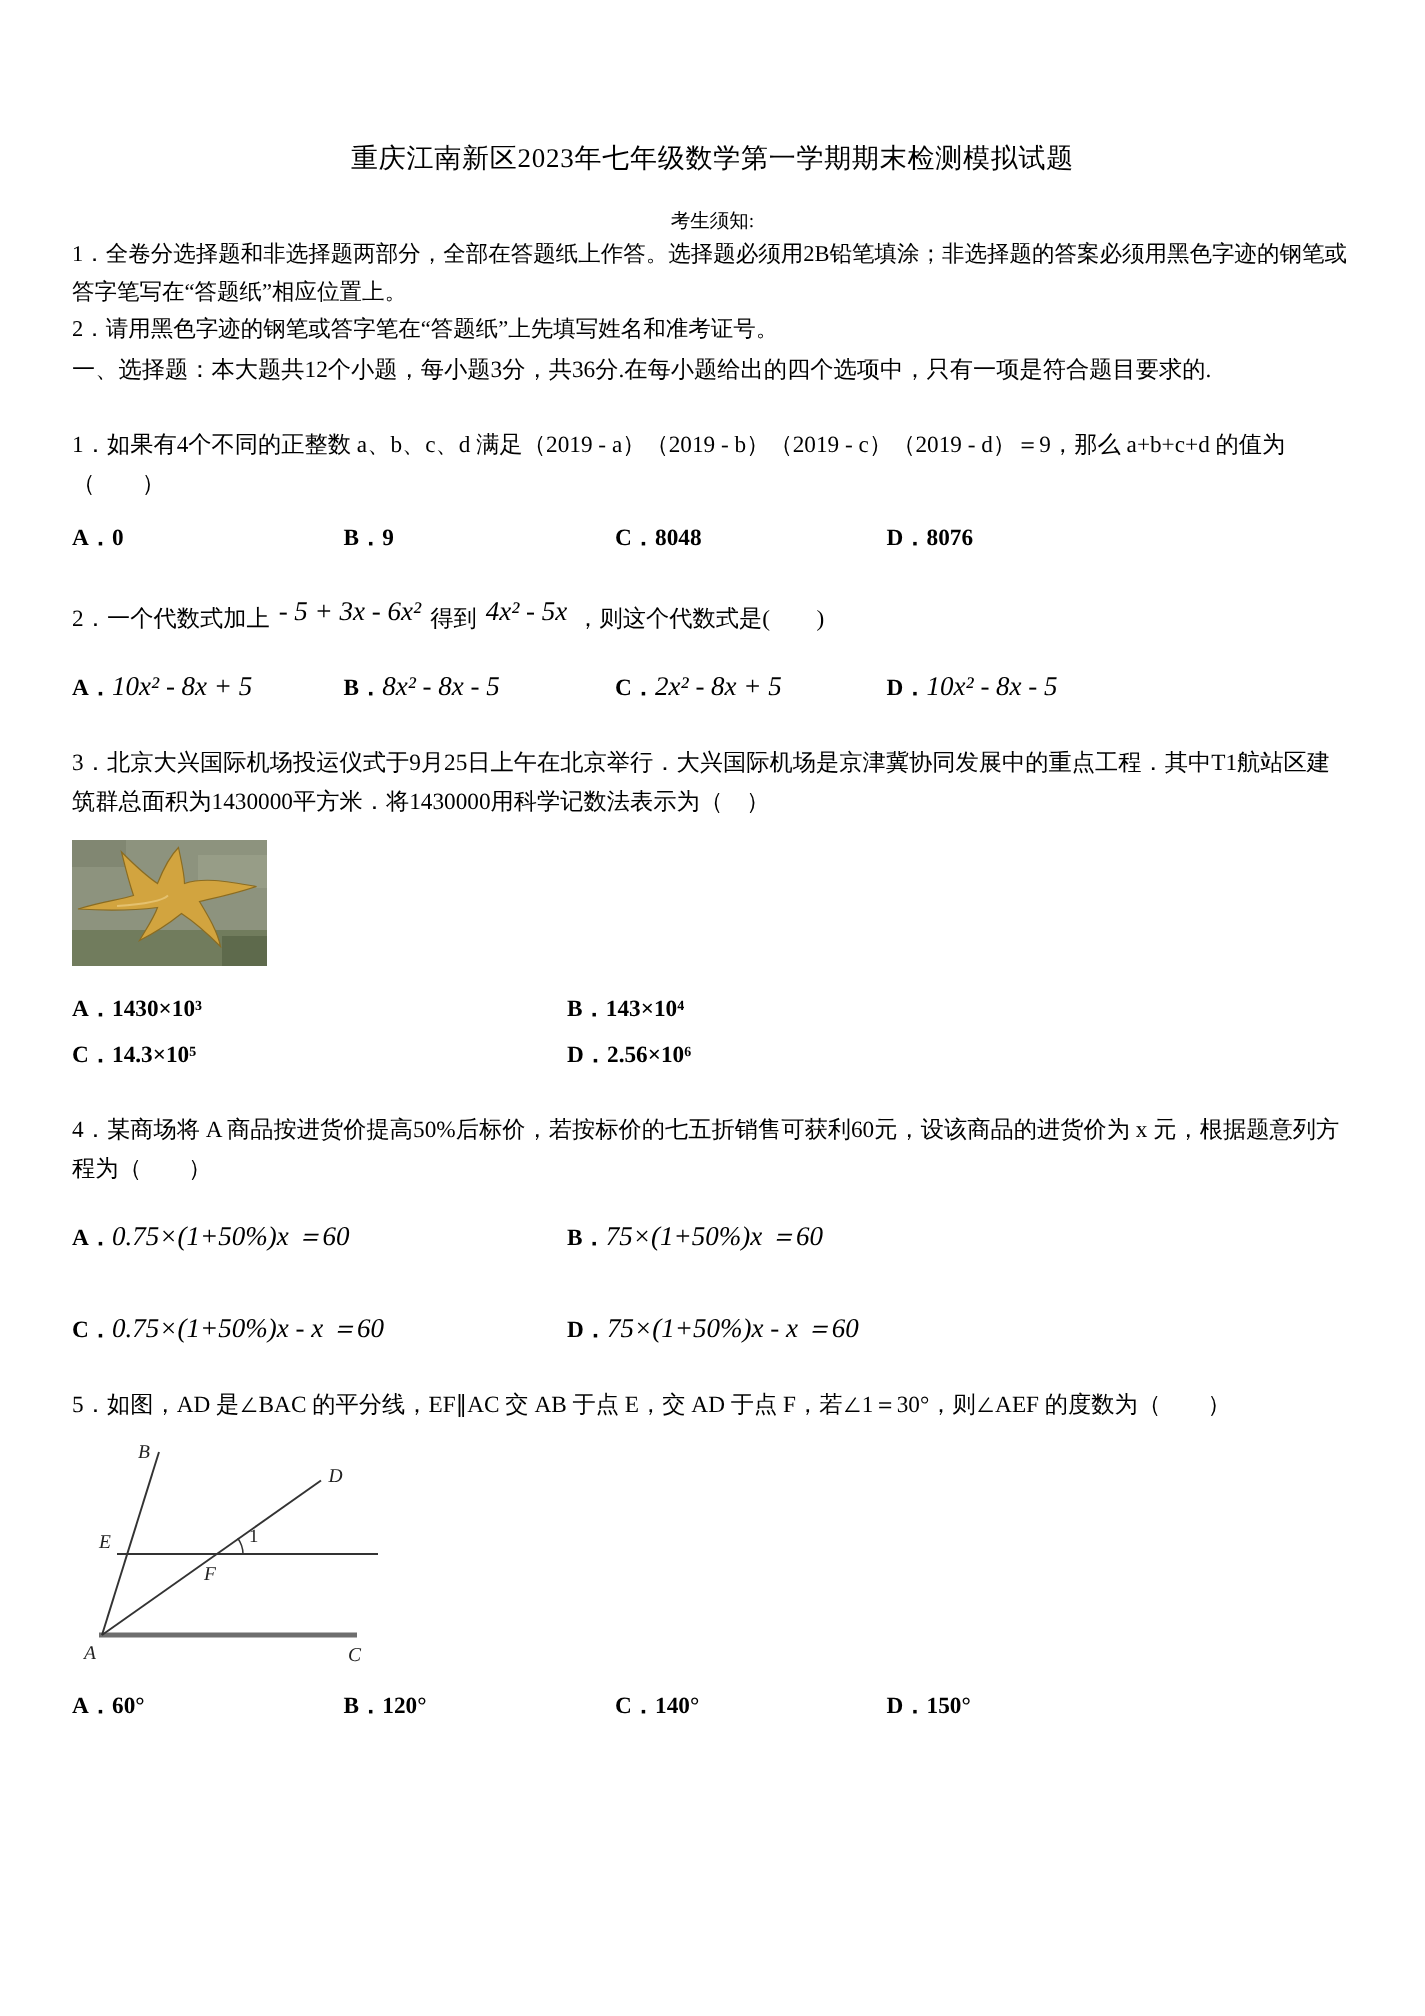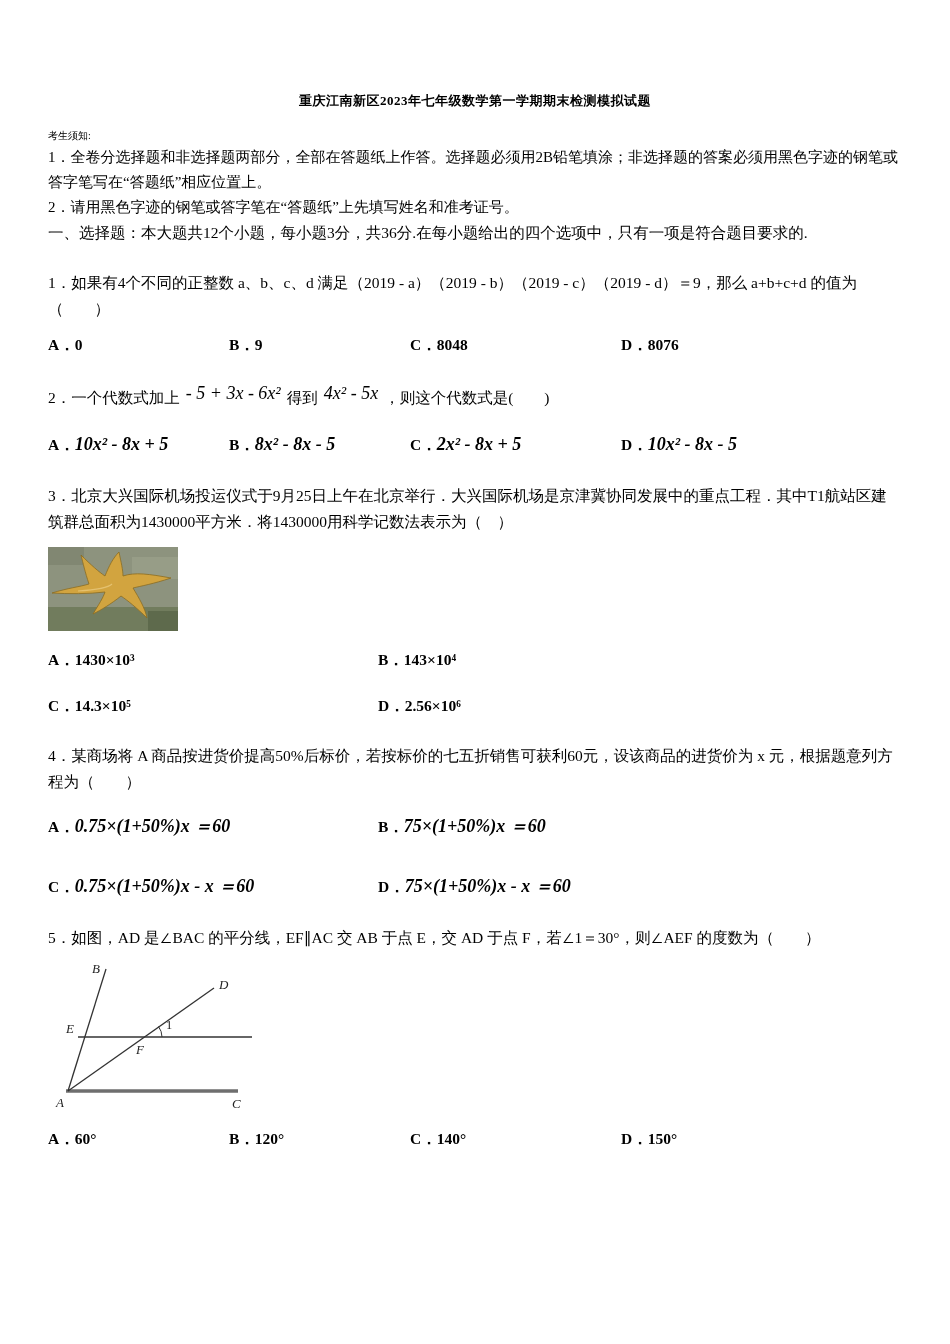--- a/index.html
+++ b/index.html
@@ -1,34 +1,34 @@
 <!DOCTYPE html>
 <html><head>
 <meta charset="utf-8">
 <style>
   html,body{margin:0;padding:0;background:#ffffff;}
   .page{position:relative;width:950px;height:1344px;margin:0 auto;background:#fff;box-sizing:border-box;
         padding:90px 48px 40px 48px;font-family:"Liberation Serif",serif;font-size:15.5px;line-height:1.68;
         color:#000;overflow:hidden;}
-  .title{font-size:13px;font-weight:700;text-align:center;margin:0 0 16px 0;letter-spacing:.5px;}
+  .title{font-size:18px;font-weight:400;text-align:center;margin:0 0 16px 0;letter-spacing:.5px;}
   .notice{font-size:15px;}
-  .notice .nh{font-size:10px;}
+  .notice .nh{font-size:13px;text-align:center;}
   .section-heading{}
   .q{margin-top:24px;}
   .stem{margin:0;}
   .stem .math{margin:0 6px;}
   .opts{margin-top:10px;}
   .opts4{display:flex;gap:15px;}
   .opts4 .opt{flex:0 0 166px;}
-  .opts4 .opt:last-child{flex:1 1 auto;margin-left:30px;}
-  .opts2{display:grid;grid-template-columns:330px 1fr;row-gap:20px;}
+  .opts4 .opt:last-child{flex:1 1 auto;}
+  .opts2{display:grid;grid-template-columns:330px 1fr;row-gap:5px;}
   .opts2.wide-gap{row-gap:30px;margin-top:16px;}
   .olabel{font-weight:700;}
   .oval{font-weight:700;}
-  .oval.math{font-weight:700;text-align:right;}
+  .oval.math{font-weight:400;text-align:right;}
   .math{font-family:"Liberation Serif",serif;font-style:italic;font-size:18px;}
   .raised{position:relative;top:-4px;}
   .photo{margin:12px 0 16px 0;line-height:0;}
   .figure{margin:10px 0 4px 2px;line-height:0;}
   svg text{font-family:"Liberation Serif",serif;font-size:13px;font-style:italic;fill:#222;}
   svg text.plain{font-style:normal;font-size:12.5px;}
 </style>
 </head>
 <body>
 

